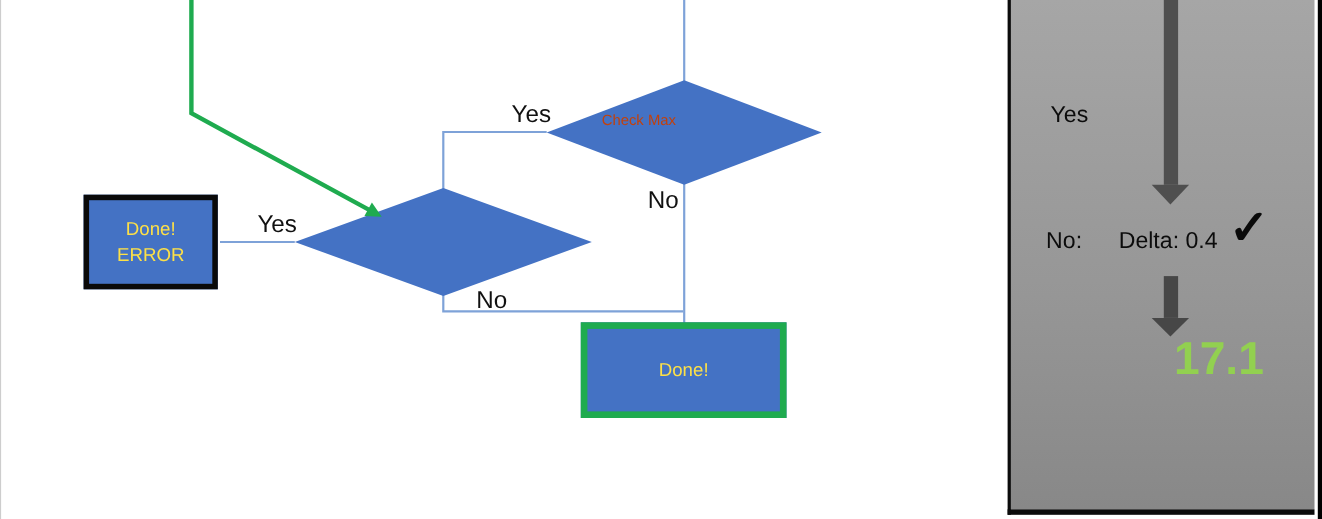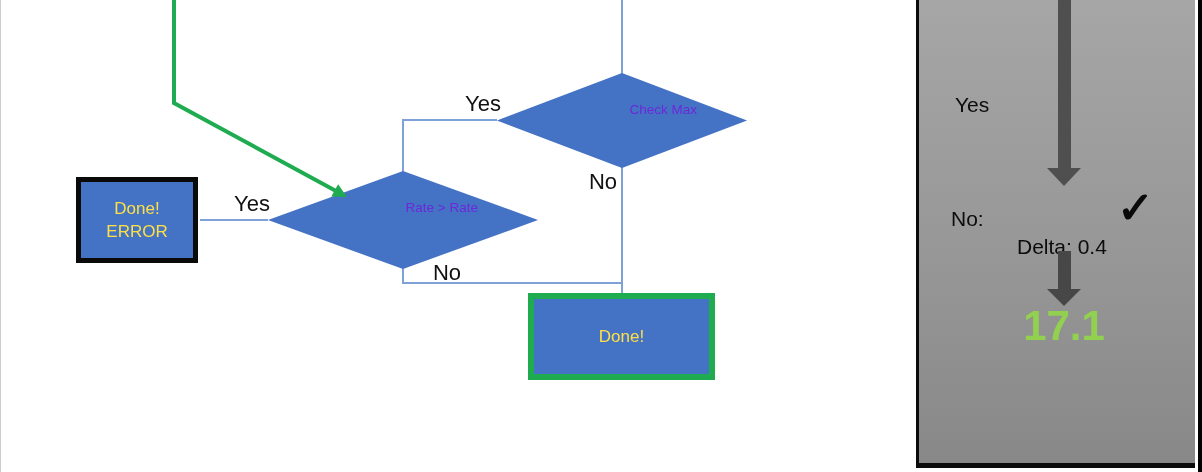--- a/index.html
+++ b/index.html
@@ -15,21 +15,21 @@
     position:absolute;box-sizing:border-box;background:#4472C4;
     display:flex;flex-direction:column;align-items:center;justify-content:center;
     color:#fde047;text-align:center;
   }
   .node-error{left:76px;top:177px;width:122px;height:86px;border:5px solid #0a0a0a;
     font-size:17px;line-height:23px;}
   .node-done{left:528px;top:293px;width:187px;height:87px;border:6px solid #1FAB4F;
     font-size:17px;line-height:23px;}
 
   .diamond-text{
-    position:absolute;color:#6d28d9;text-align:right;
+    position:absolute;color:#c2410c;text-align:left;
     font-size:13.5px;line-height:20px;
   }
   .d1-text{left:547px;top:100px;width:150px;}
   .d2-text{left:328px;top:198px;width:150px;}
 
   .flow-label{
     position:absolute;color:#111;font-size:22px;line-height:28px;text-align:center;width:50px;
   }
   .lbl-yes-d1{left:458px;top:90px;}
   .lbl-no-d1{left:578px;top:168px;}
@@ -48,23 +48,23 @@
   .a1-head{left:128px;top:168px;width:0;height:0;
     border-left:17px solid transparent;border-right:17px solid transparent;
     border-top:18px solid #4F4F4F;}
   .a2-shaft{left:139px;top:251px;height:38px;background:#474747;}
   .a2-head{left:128px;top:289px;width:0;height:0;
     border-left:17px solid transparent;border-right:17px solid transparent;
     border-top:17px solid #474747;}
   .panel-label{color:#0c0c0c;font-size:21px;line-height:26px;}
   .p-yes{left:36px;top:92px;}
   .p-no{left:32px;top:206px;}
-  .p-delta{left:98px;top:206px;margin-top:28px;}
+  .p-delta{left:98px;top:206px;}
   .p-check{left:198px;top:184px;font-size:44px;line-height:48px;font-weight:bold;color:#0a0a0a;}
-  .p-result{left:60px;top:303px;width:170px;text-align:center;
+  .p-result{left:60px;top:303px;width:170px;text-align:right;
     font-size:42px;line-height:46px;font-weight:bold;color:#92D050;}
 
   .right-stripe{position:absolute;left:1198px;top:0;width:4px;height:472px;background:#000;}
 </style>
 </head>
 <body>
 
 <div class="stage">
 
   <div class="slide-edge"></div>
@@ -81,21 +81,20 @@
     <polygon points="403,171 538,220 403,269 268,220" fill="#4472C4"></polygon>
 
     <polyline points="174,0 174,103 336,191" fill="none" stroke-width="4" stroke="#1FAB4F"></polyline>
     <polygon points="347,197 331.3,196.4 338.1,184.2" fill="#1FAB4F"></polygon>
   </svg>
 
   <div class="diamond-text d1-text">
     <div>Check Max</div>
   </div>
   <div class="diamond-text d2-text">
-    <div>Rate &gt; Rate</div>
   </div>
 
   <div class="flow-label lbl-yes-d1">Yes</div>
   <div class="flow-label lbl-no-d1">No</div>
   <div class="flow-label lbl-yes-d2">Yes</div>
   <div class="flow-label lbl-no-d2">No</div>
 
   <div class="node node-error">
     <div>Done!</div>
     <div>ERROR</div>

